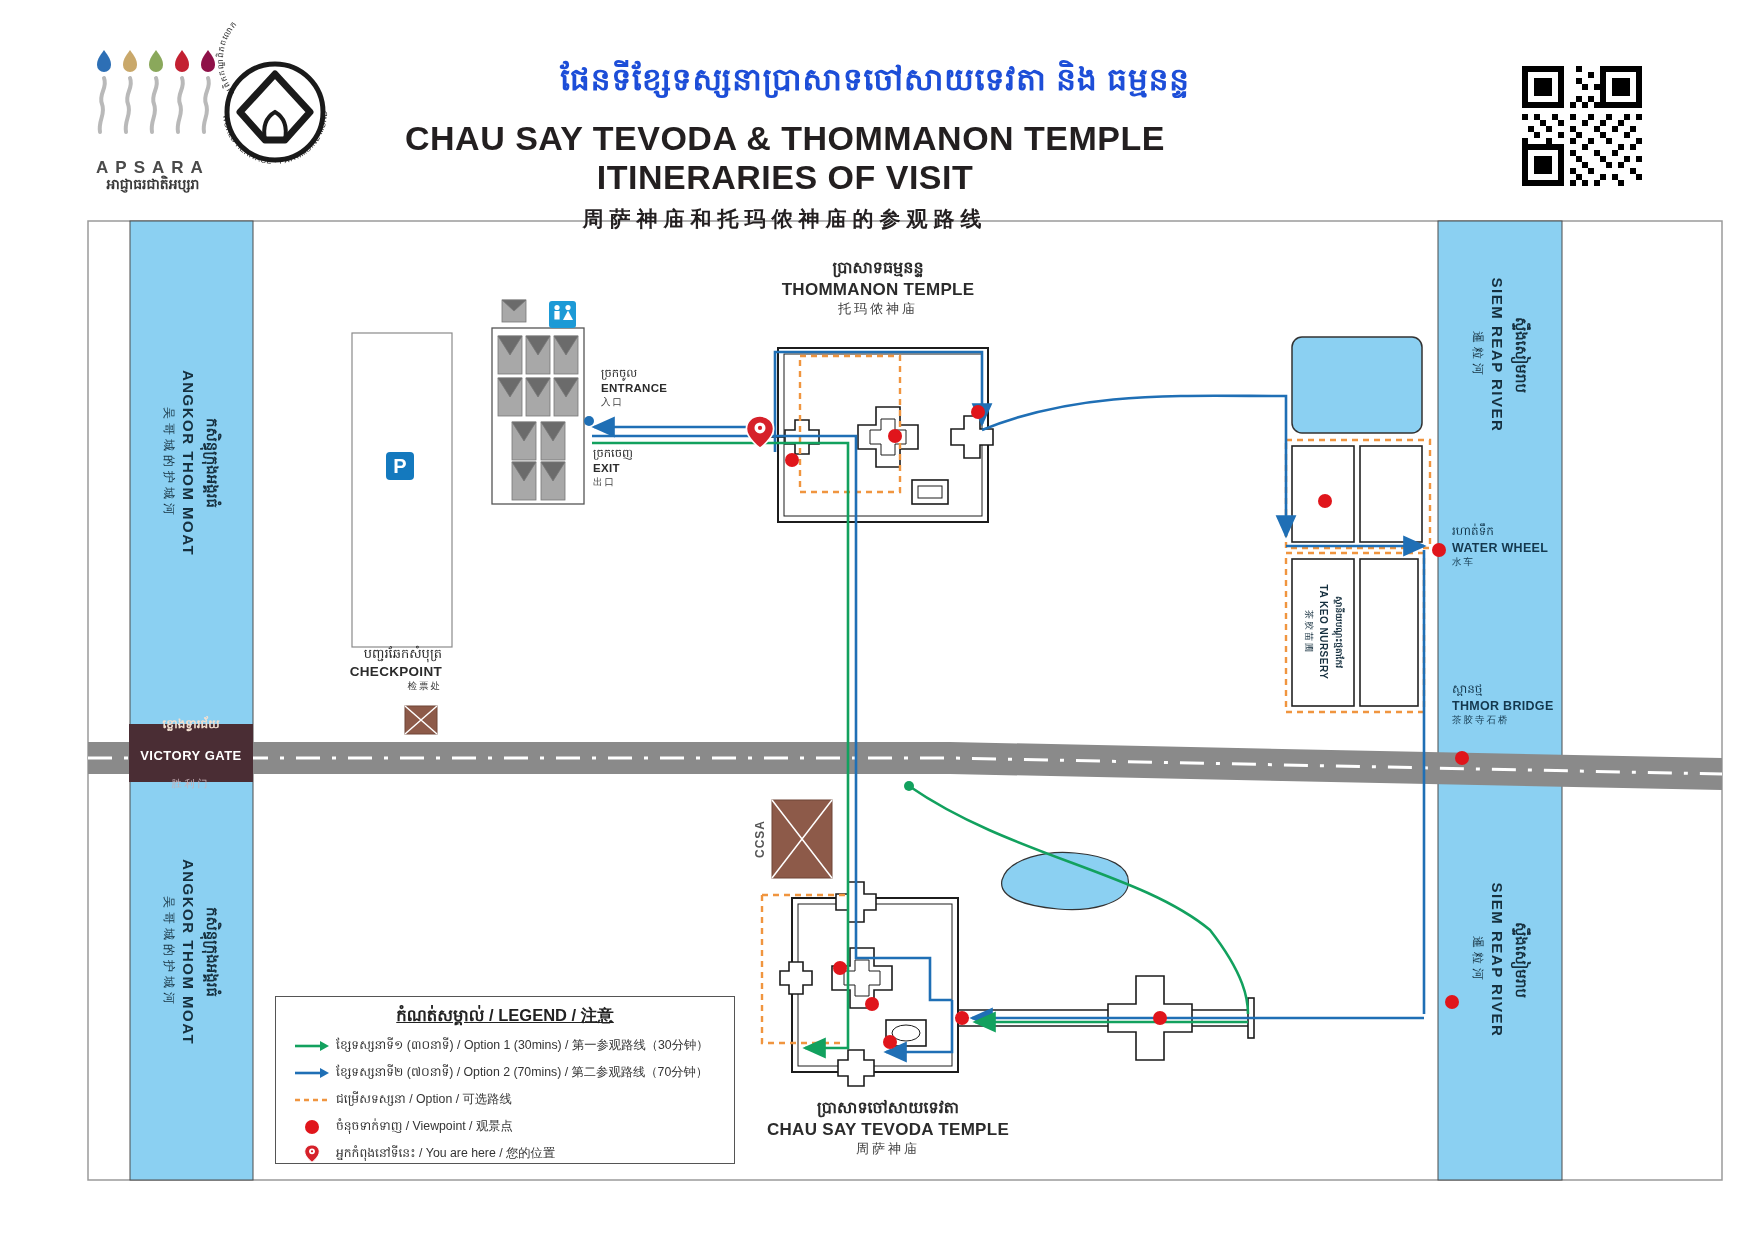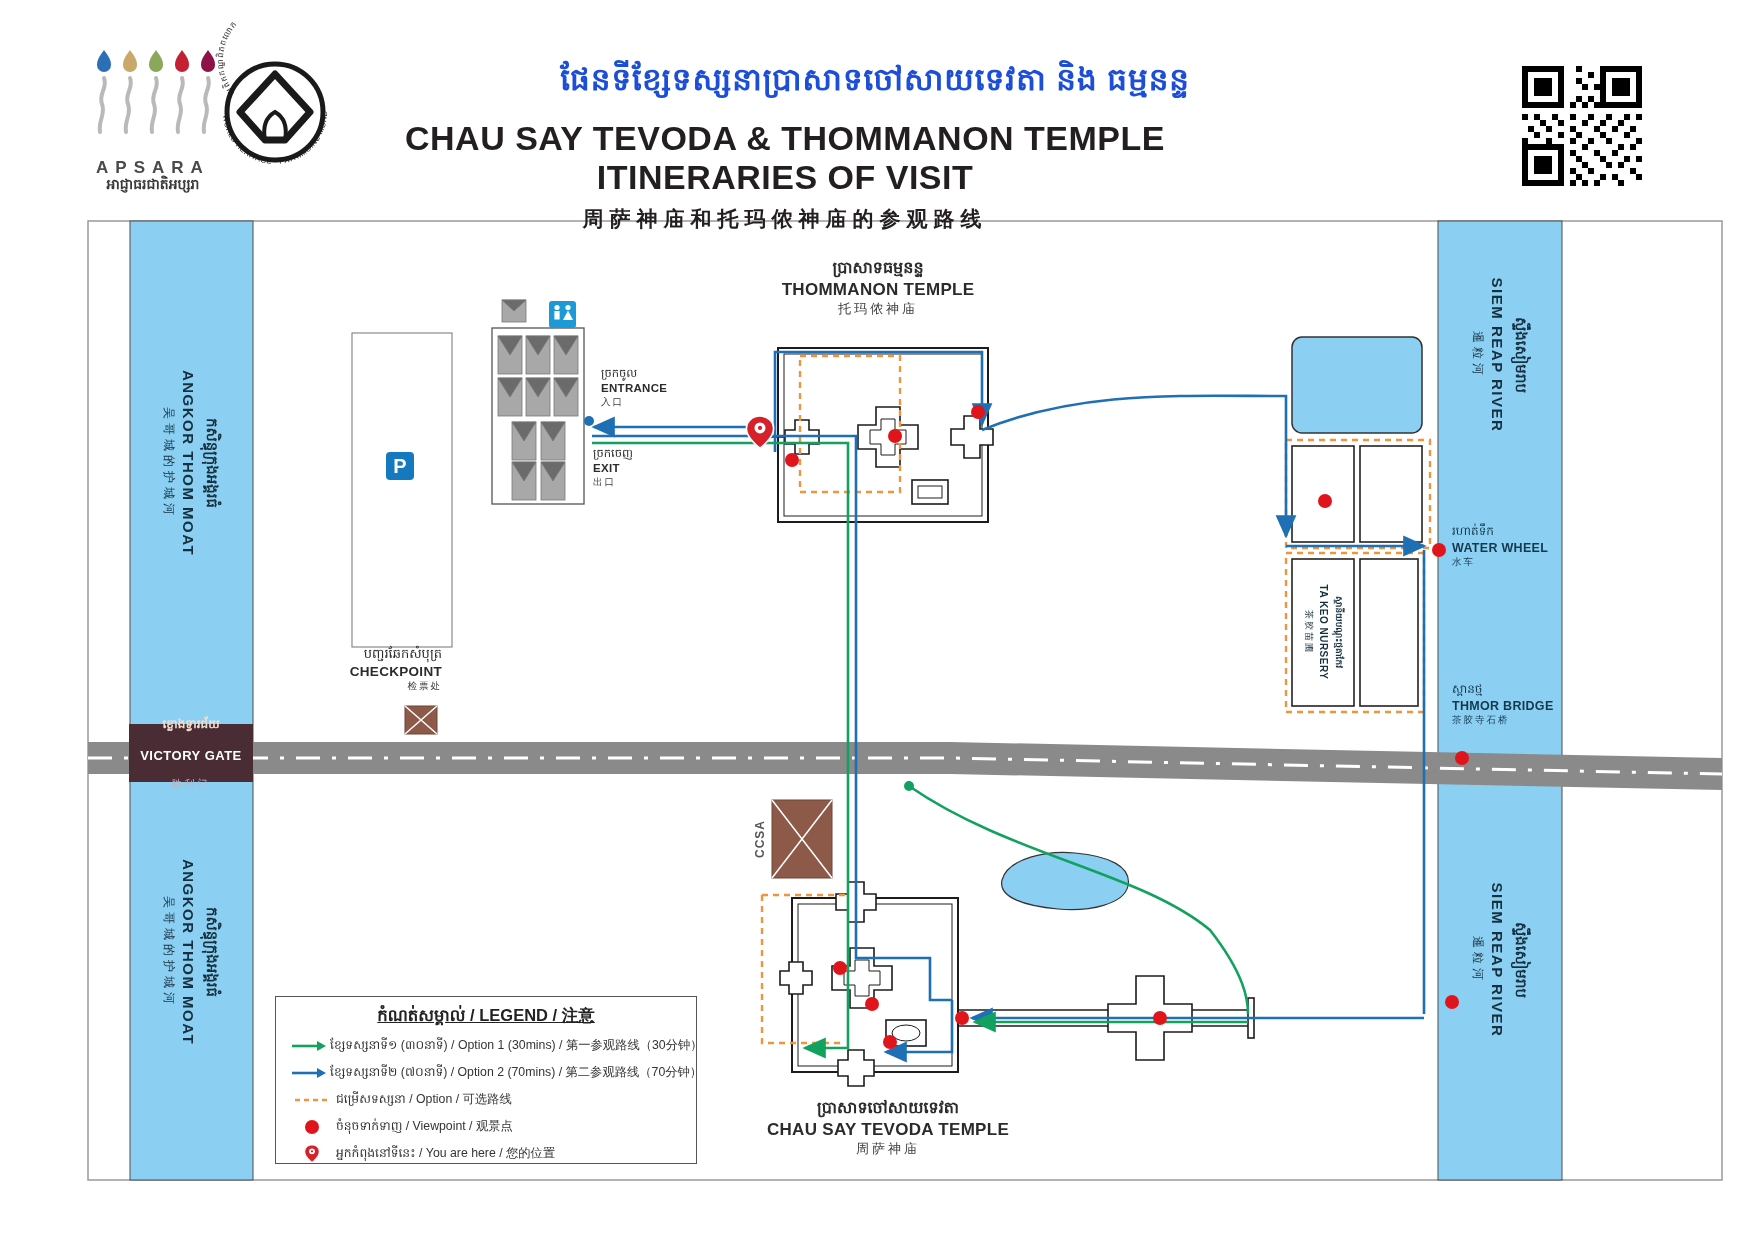--- a/index.html
+++ b/index.html
@@ -40,21 +40,21 @@
   
   .vgate{left:129px;top:724px;width:124px;height:58px;display:flex;flex-direction:column;
          justify-content:center;align-items:center;gap:14px;}
   .vgate .g-kh{font-size:12px;font-weight:bold;color:#f1dfd0;}
   .vgate .g-en{font-size:13px;font-weight:bold;color:#ffffff;letter-spacing:0.5px;}
   .vgate .g-cn{font-size:10px;color:#c9b2b8;letter-spacing:3px;font-family:"Liberation Serif","DejaVu Serif",serif;}
   
   .p-sign{left:386px;top:452px;width:28px;height:28px;background:#1479be;border-radius:4px;
           color:#fff;font-weight:bold;font-size:20px;display:flex;align-items:center;justify-content:center;}
   
-  .legend{left:275px;top:996px;width:422px;height:168px;background:#fff;border:1.5px solid #555;box-sizing:border-box;}
+  .legend{left:275px;top:996px;width:460px;height:168px;background:#fff;border:1.5px solid #555;box-sizing:border-box;}
   .legend-title{text-align:center;margin-top:8px;font-size:16.5px;font-weight:bold;
                 text-decoration:underline;color:#222;}
   .legend-row{display:flex;align-items:center;margin:7px 0 0 16px;height:20px;}
   .legend-sym{width:40px;display:flex;justify-content:center;align-items:center;}
   .legend-txt{font-size:12.3px;color:#333;margin-left:4px;white-space:nowrap;}
 </style>
 </head>
 <body>
 
 <div id="stage">

